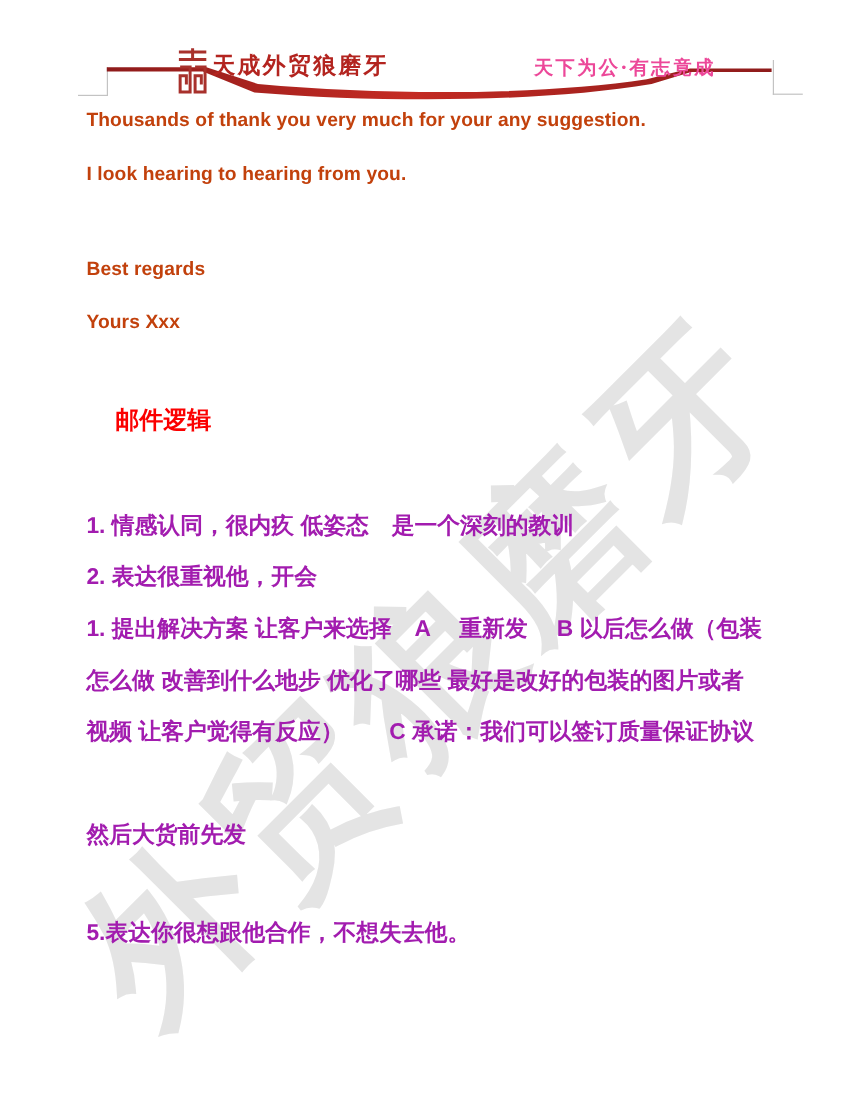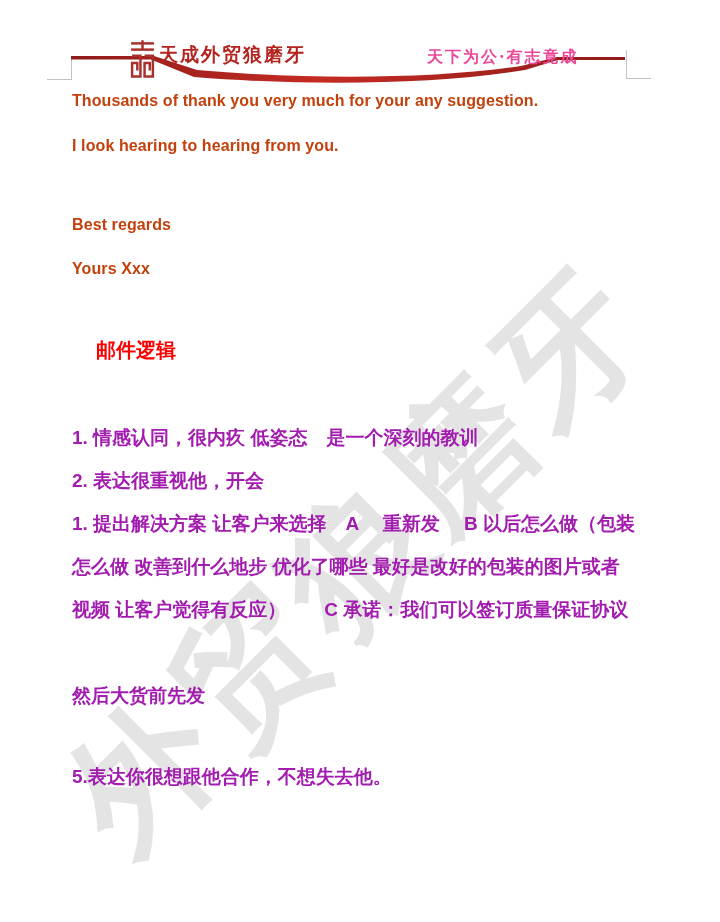--- a/index.html
+++ b/index.html
@@ -17,21 +17,21 @@
     transform:translate(-50%,-50%) rotate(-45deg);
     font-size:140px;
     font-weight:700;
     letter-spacing:10px;
     color:#e4e4e4;
     white-space:nowrap;
     z-index:0;
     user-select:none;
   }
   
-  .hdr{position:absolute;left:0;top:0;width:580px;height:110px;z-index:2;}
+  .hdr{position:absolute;left:18px;top:0;width:580px;height:110px;z-index:2;}
   .corner{position:absolute;background:#c3c3c3;}
   .cm-l-v{left:71px;top:56px;width:1px;height:24px;}
   .cm-l-h{left:47px;top:79px;width:25px;height:1px;}
   .cm-r-v{left:626px;top:50px;width:1px;height:29px;}
   .cm-r-h{left:626px;top:78px;width:25px;height:1px;}
   .ribbon{position:absolute;left:0;top:0;}
   .seal{position:absolute;left:129px;top:39px;}
   .brand{
     position:absolute;left:159px;top:42px;
     font-family:"DejaVu Serif","Liberation Serif",serif;

